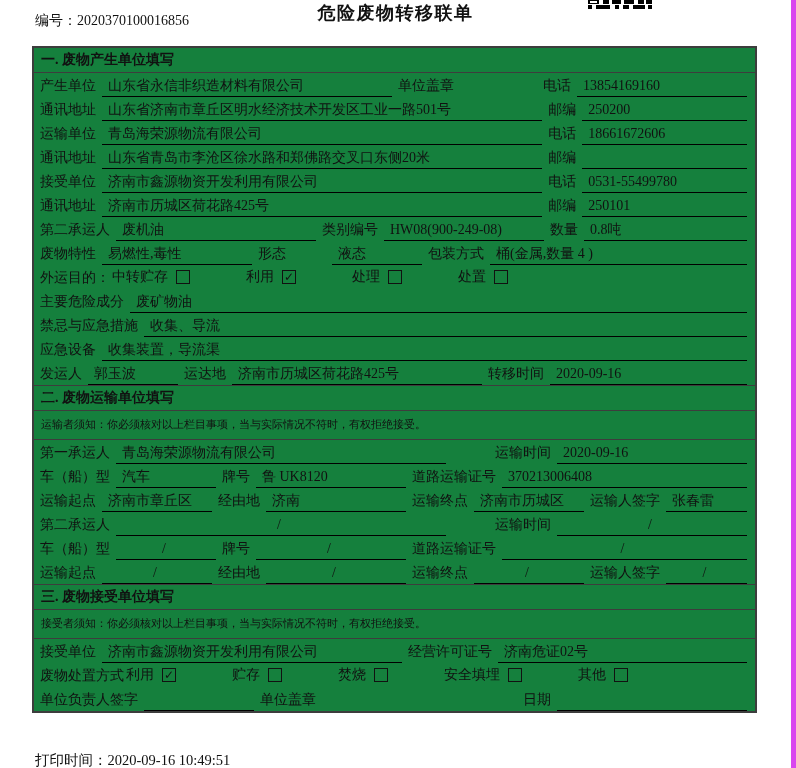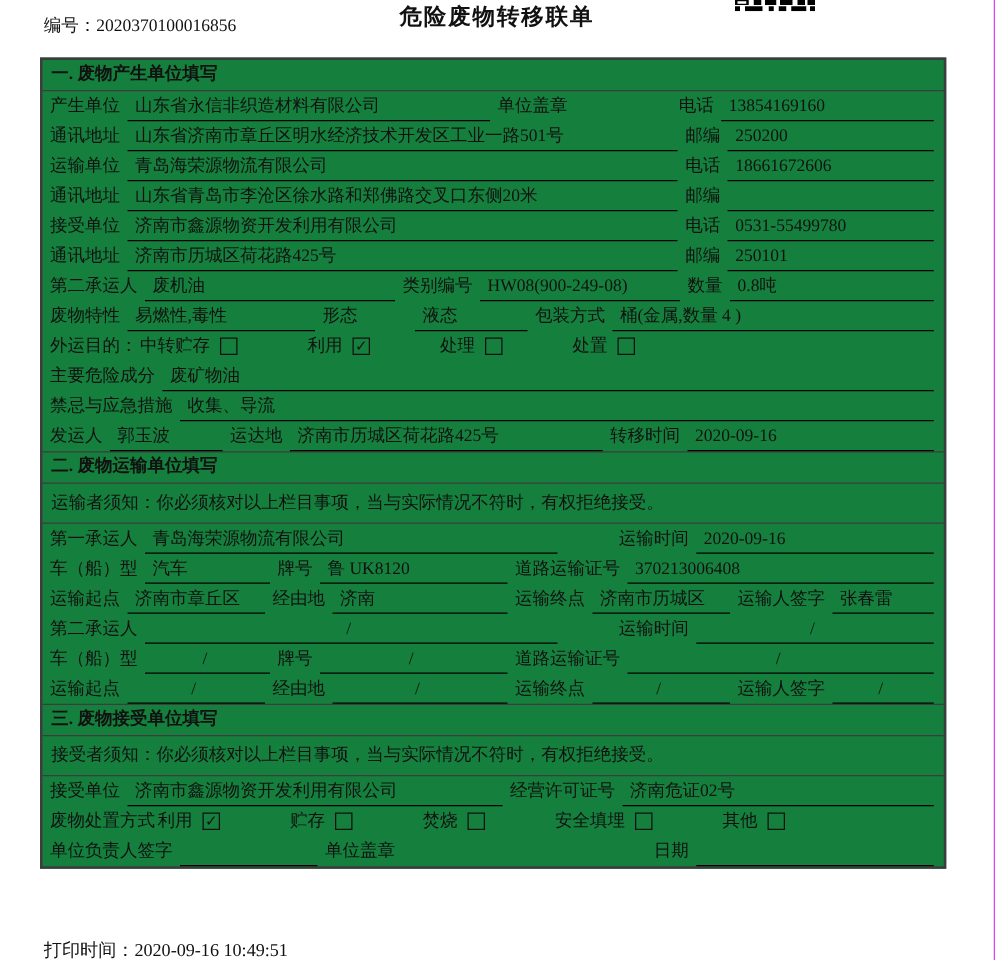--- a/index.html
+++ b/index.html
@@ -1,34 +1,34 @@
 <!DOCTYPE html>
 <html><head>
 <meta charset="utf-8">
 <style>
   html,body { margin:0; padding:0; background:#ffffff; }
   .page {
     position:relative; width:796px; height:768px; background:#fff;
     font-family:"Liberation Serif","DejaVu Serif",serif; color:#111;
-    box-sizing:border-box; border-right:1px solid #d946ef; overflow:hidden;
+    box-sizing:border-box; border-right:5px solid #d946ef; overflow:hidden;
   }
   
   .doc-header { position:absolute; left:0; top:0; width:100%; height:46px; }
   .serial { position:absolute; left:35px; top:12px; font-size:14px; white-space:nowrap; }
   .doc-title { position:absolute; left:0; right:0; top:1px; text-align:center;
     font-size:18px; font-weight:bold; letter-spacing:1.5px; }
   .qr-fragment { position:absolute; left:588px; top:0; width:64px; height:9px; }
   
   .form-box { position:absolute; left:32px; top:46px; width:725px;
     border:2px solid #3d3d3d; box-sizing:border-box; background:#15803d; }
   .section { border-top:1px solid #3d3d3d; }
   .section:first-child { border-top:none; }
   .section-heading { font-weight:bold; font-size:14px; line-height:17px;
     padding:3px 7px 4px; border-bottom:1px solid #3d3d3d; }
-  .notice-row { font-size:14px; padding:6px 7px 7px; border-bottom:1px solid #3d3d3d; }
+  .notice-row { font-size:11px; padding:6px 7px 7px; border-bottom:1px solid #3d3d3d; }
   .row { display:flex; align-items:flex-end; padding:0 4px; height:24px; font-size:14px; }
   .label { white-space:nowrap; padding:0 2px 2px 2px; line-height:18px; }
   .push { margin-left:auto; }
   .field-value { border-bottom:1px solid #000; padding:0 4px 1px 6px; margin:0 4px;
     white-space:nowrap; line-height:18px; min-height:18px; box-sizing:border-box; overflow:hidden; }
   .field-value.fill { flex:1 1 auto; }
   .field-value.center { text-align:center; padding-left:0; }
   .check { display:inline-flex; align-items:center; padding-bottom:3px; }
   .check + .check { margin-left:56px; }
   .check .check-label { white-space:nowrap; margin-right:8px; }
@@ -139,20 +139,24 @@
         </div>
         <div class="row">
           <span class="label">主要危险成分</span>
           <span class="field-value fill">废矿物油</span>
         </div>
         <div class="row">
           <span class="label">禁忌与应急措施</span>
           <span class="field-value fill">收集、导流</span>
         </div>
         <div class="row">
+          <span class="label">应急设备</span>
+          <span class="field-value fill">收集装置，导流渠</span>
+        </div>
+        <div class="row">
           <span class="label">发运人</span>
           <span class="field-value" style="width: 90px;">郭玉波</span>
           <span class="label">运达地</span>
           <span class="field-value" style="width: 250px;">济南市历城区荷花路425号</span>
           <span class="label">转移时间</span>
           <span class="field-value fill">2020-09-16</span>
         </div>
       </div>
       <div class="section">
         <div class="section-heading">二. 废物运输单位填写</div>

